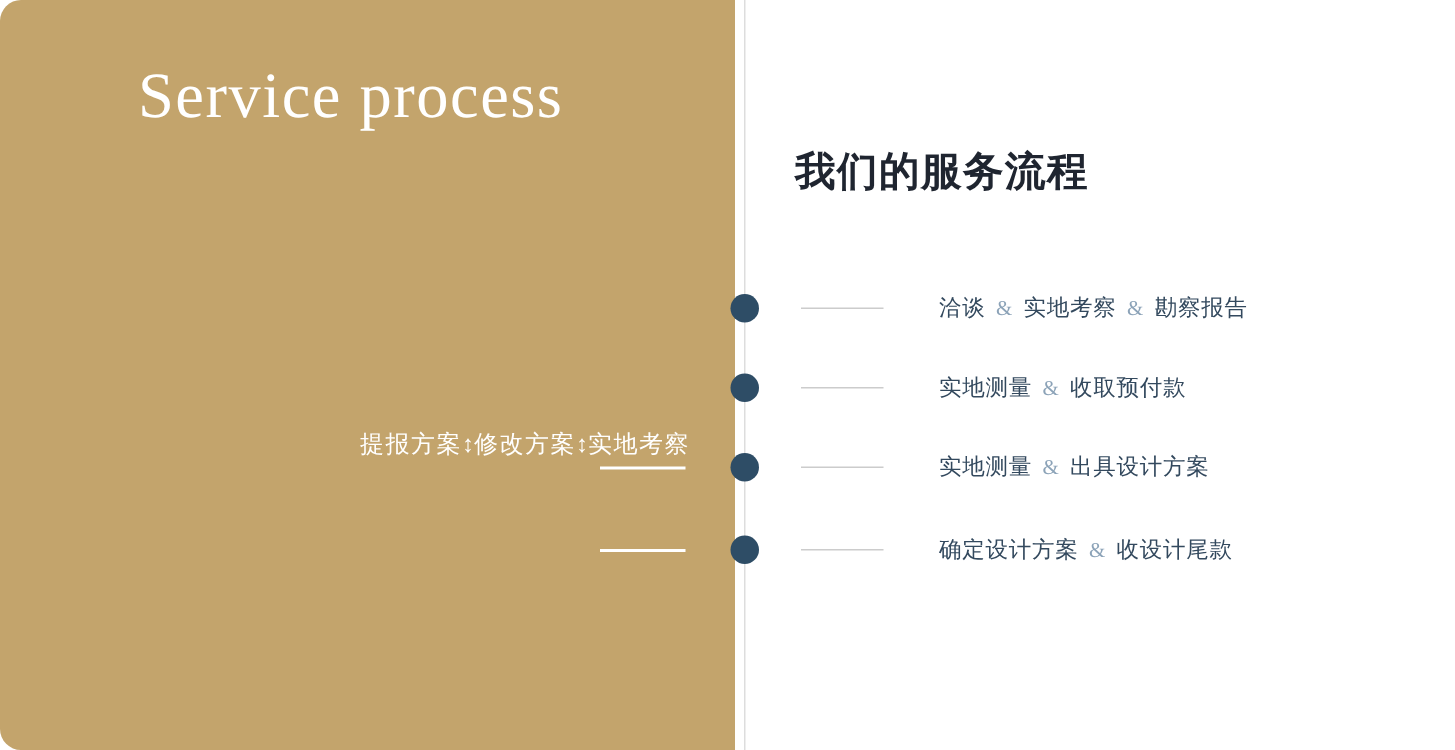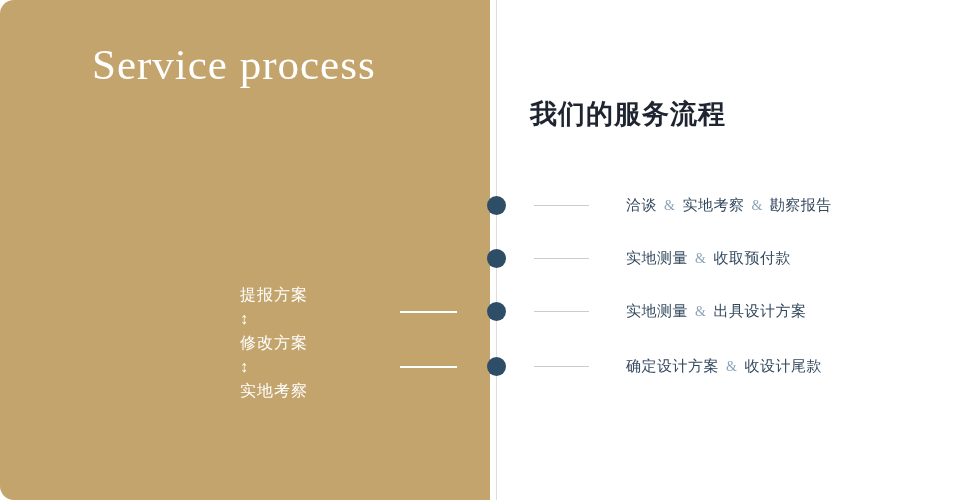--- a/index.html
+++ b/index.html
@@ -29,21 +29,21 @@
     position:absolute;left:496px;top:0;width:1px;height:500px;
     background:#dddddd;
   }
   .heading{
     position:absolute;left:530px;top:96px;
     font-size:27px;font-weight:bold;color:var(--heading);letter-spacing:1px;
     white-space:nowrap;
   }
   .loop-block{
     position:absolute;left:240px;top:284px;width:135px;
-    display:flex;flex-direction:column;
+    display:flex;flex-direction:row;align-items:center;
   }
   .loop-item{
     height:22px;line-height:22px;font-size:16px;color:var(--white);
     letter-spacing:1px;white-space:nowrap;
   }
   .loop-arrow{
     height:26px;line-height:26px;font-size:16px;color:var(--white);
   }
   .white-line{
     position:absolute;width:57px;height:2px;background:var(--white);

